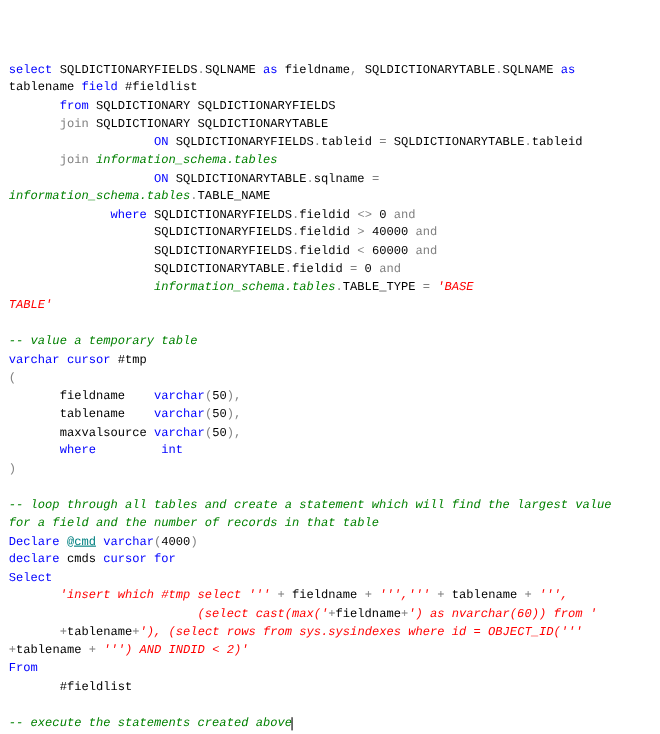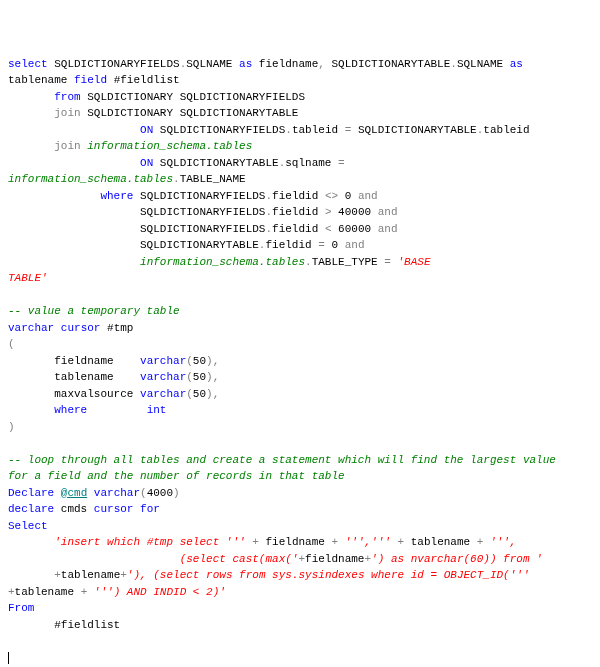--- a/index.html
+++ b/index.html
@@ -54,21 +54,21 @@
 <span class="k">Declare</span> <span class="t">@cmd</span> <span class="k">varchar</span><span class="g">(</span>4000<span class="g">)</span>
 <span class="k">declare</span> cmds <span class="k">cursor</span> <span class="k">for</span>
 <span class="k">Select</span>
        <span class="s">'insert which #tmp select '''</span> <span class="g">+</span> fieldname <span class="g">+</span> <span class="s">''','''</span> <span class="g">+</span> tablename <span class="g">+</span> <span class="s">''',</span>
 <span class="s">                          (select cast(max('</span><span class="g">+</span>fieldname<span class="g">+</span><span class="s">') as nvarchar(60)) from '</span>
        <span class="g">+</span>tablename<span class="g">+</span><span class="s">'), (select rows from sys.sysindexes where id = OBJECT_ID('''</span>
 <span class="g">+</span>tablename <span class="g">+</span> <span class="s">''') AND INDID &lt; 2)'</span>
 <span class="k">From</span>
        #fieldlist
  
-<span class="cursor"></span>
+<span class="c">-- execute the statements created above</span><span class="cursor"></span>
  cmds
  11
 
      cmds  
        0 
     
 
  cmds
  cmds
  

